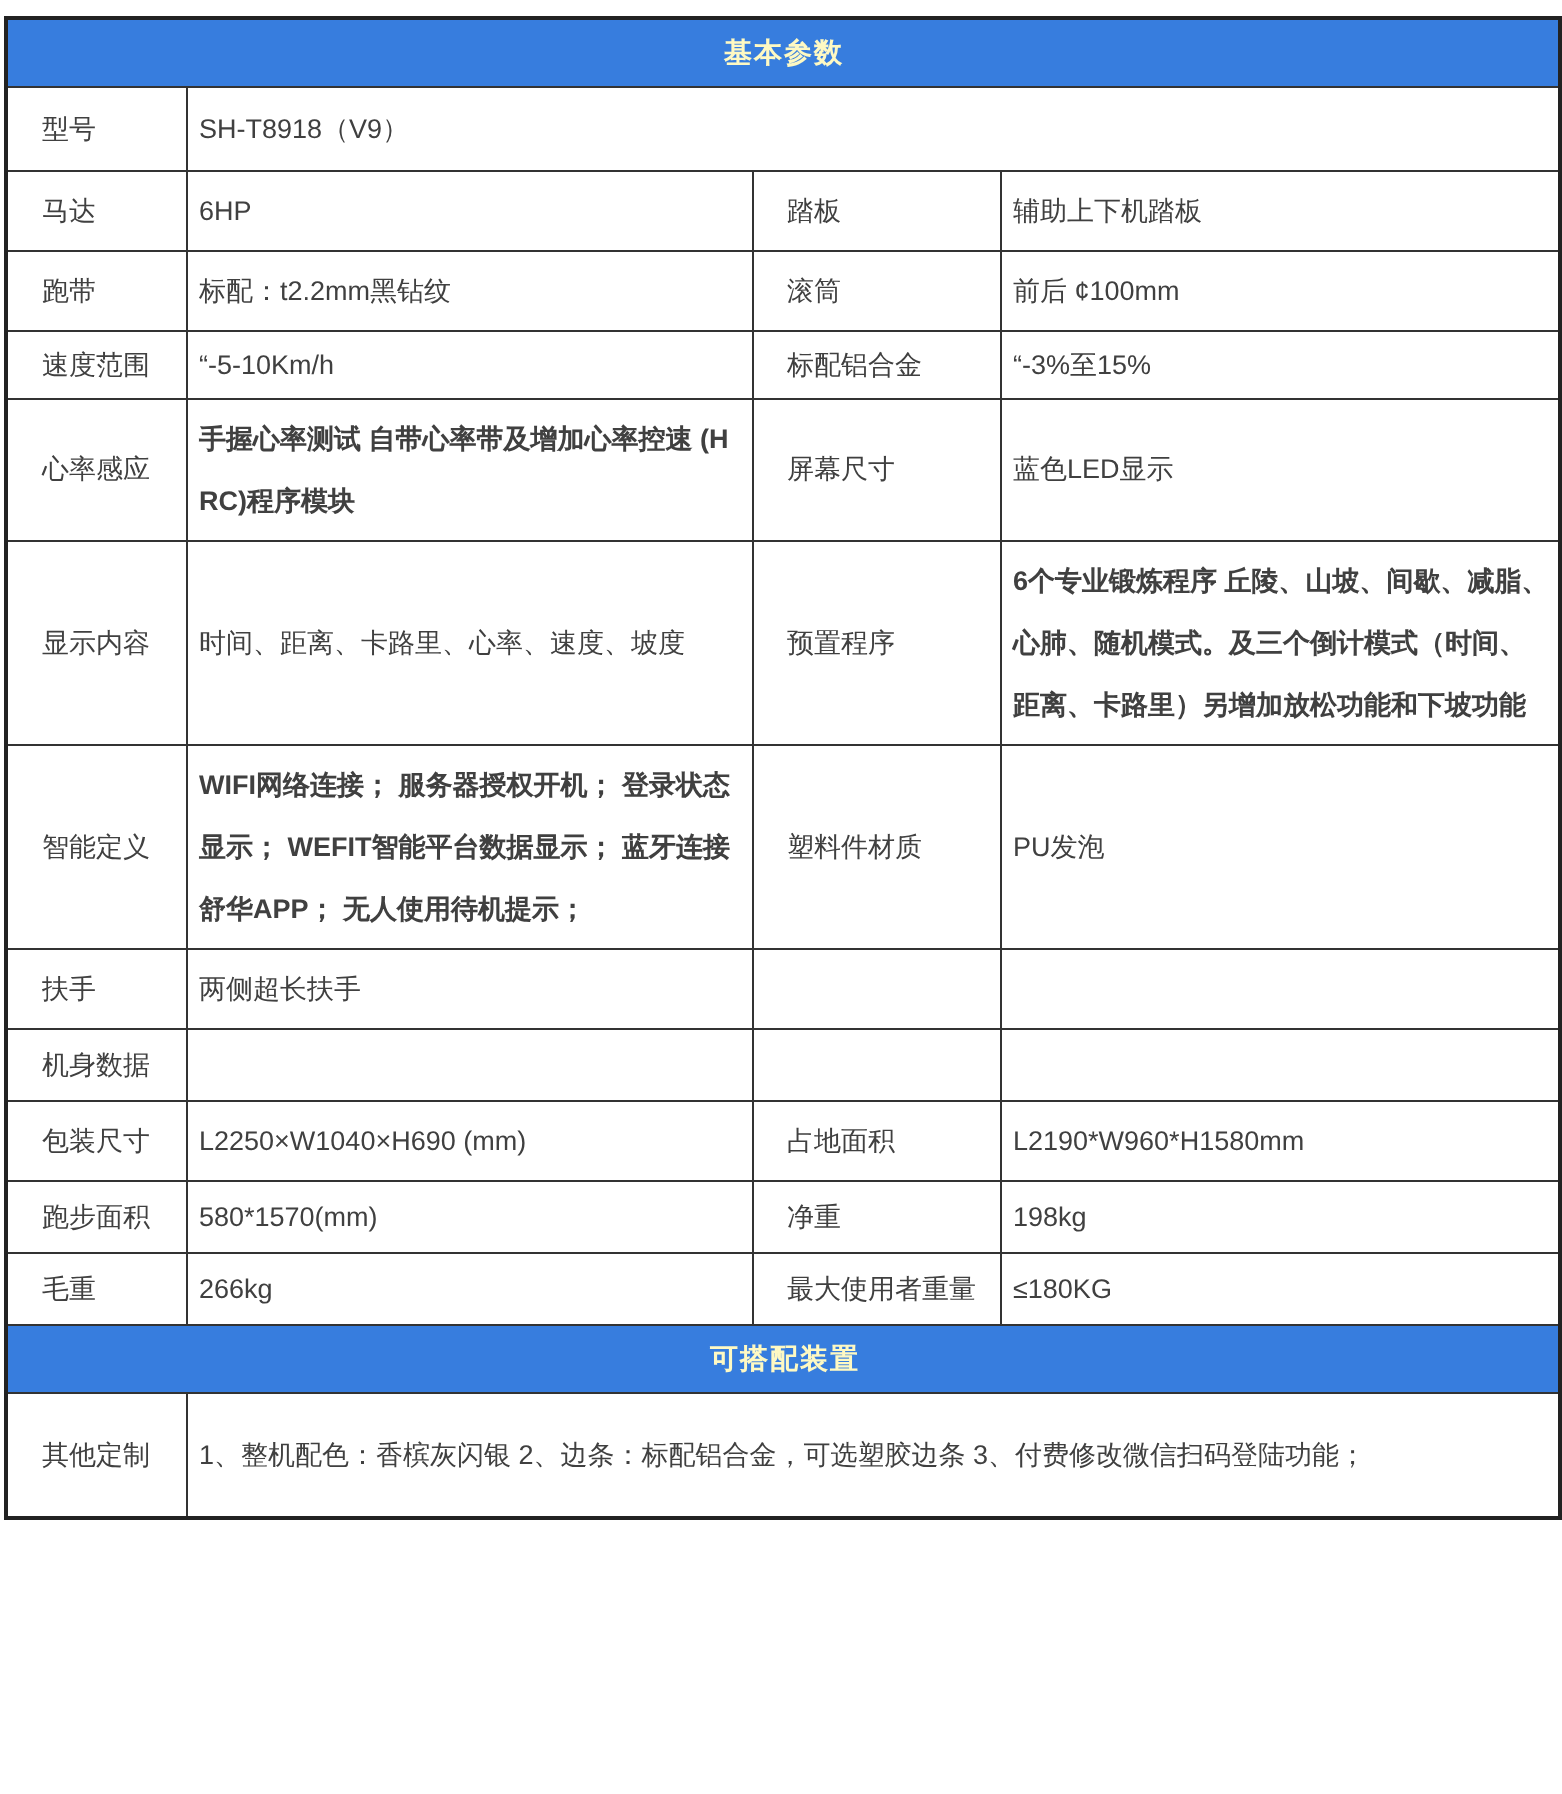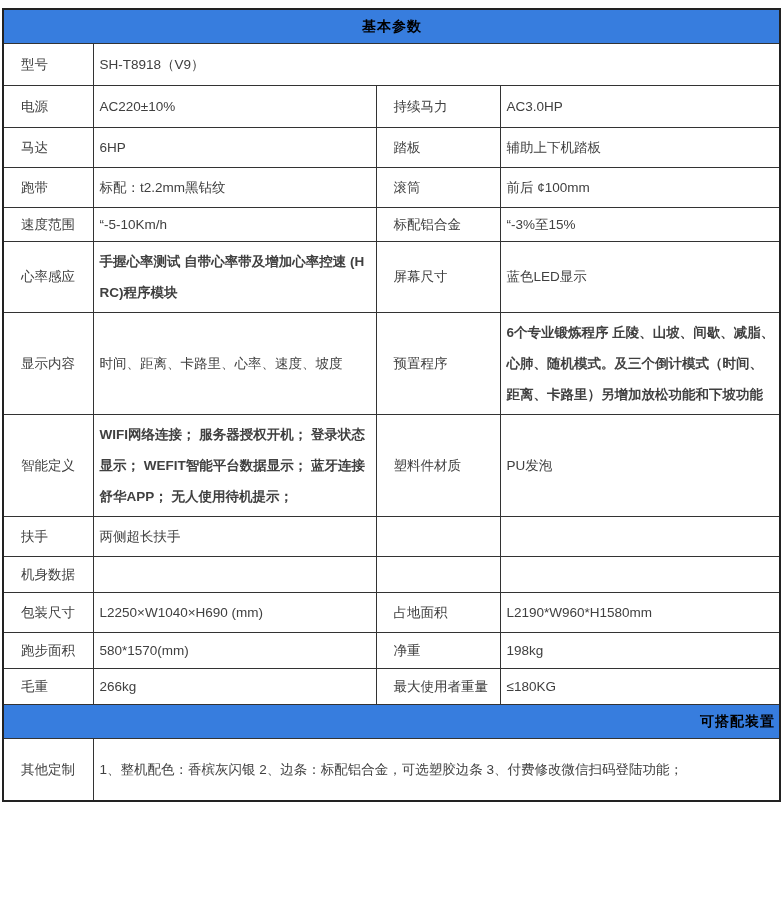--- a/index.html
+++ b/index.html
@@ -26,29 +26,29 @@
     border: 1px solid #333333;
     font-size: 13.5px;
     color: #404040;
     padding: 2px 4px 2px 5px;
     vertical-align: middle;
     overflow: hidden;
     word-break: break-all;
   }
   td.section-th {
     background: #377dde;
-    color: #000000;
+    color: #fef9c3;
     font-weight: bold;
     font-size: 14px;
     text-align: center;
     height: 29px;
     letter-spacing: 1px;
   }
   td.section-th.left {
-    text-align: right;
+    text-align: center;
     padding-left: 6px;
   }
   td.lbl { padding-left: 17px; }
   td.val { padding-left: 6px; }
   td.ml  { line-height: 2.3; padding-top: 4px; padding-bottom: 4px; font-weight: bold; }
 </style>
 </head>
 <body>
 
 <div class="spec-wrap">
@@ -64,26 +64,20 @@
     <tr>
       <td class="section-th" colspan="4">基本参数</td>
     </tr>
 
     <tr style="height:42px">
       <td class="lbl">型号</td>
       <td class="val" colspan="3">SH-T8918（V9）</td>
     </tr>
 
 
-    <tr style="height:42px">
-      <td class="lbl">电源</td>
-      <td class="val">AC220±10%</td>
-      <td class="lbl">持续马力</td>
-      <td class="val">AC3.0HP</td>
-    </tr>
 
     <tr style="height:40px">
       <td class="lbl">马达</td>
       <td class="val">6HP</td>
       <td class="lbl">踏板</td>
       <td class="val">辅助上下机踏板</td>
     </tr>
 
     <tr style="height:40px">
       <td class="lbl">跑带</td>

